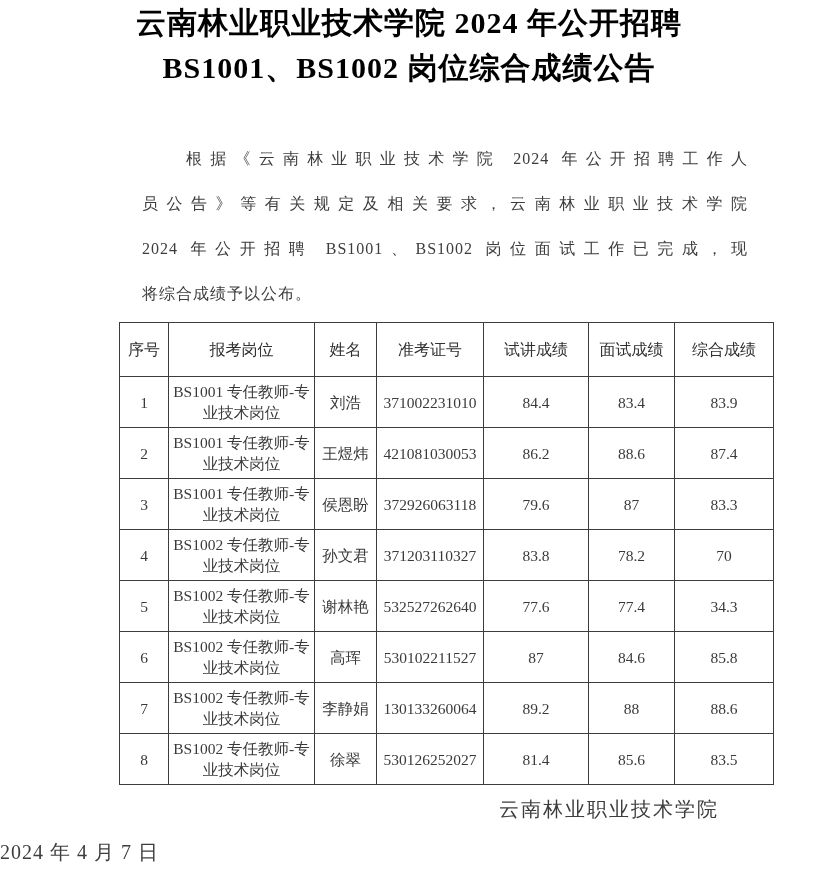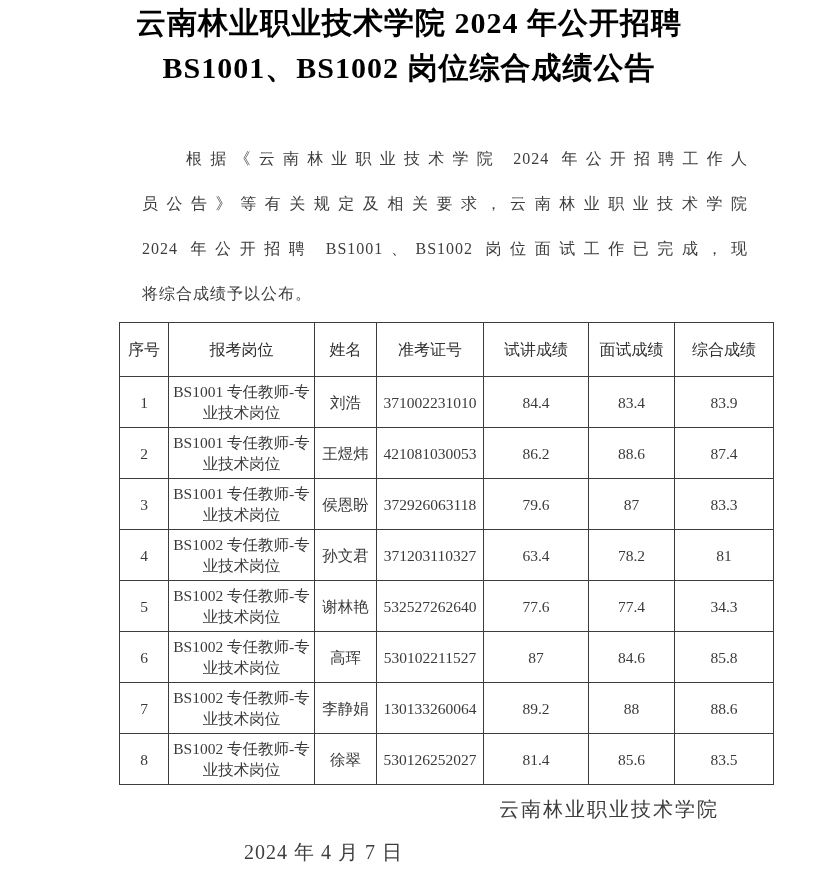--- a/index.html
+++ b/index.html
@@ -75,21 +75,21 @@
     padding-right: 99px;
     text-align: right;
     font-size: 20px;
     letter-spacing: 2px;
     color: #3d3d3d;
     line-height: 28px;
   }
   .doc-date {
     margin-top: 15px;
     padding-right: 171px;
-    text-align: center;
+    text-align: left;
     font-size: 20px;
     letter-spacing: 1px;
     color: #3d3d3d;
     line-height: 28px;
   }
 </style>
 </head>
 <body>
 
 <div class="page">
@@ -153,23 +153,23 @@
         <td>372926063118</td>
         <td>79.6</td>
         <td>87</td>
         <td>83.3</td>
       </tr>
       <tr>
         <td>4</td>
         <td>BS1002 专任教师-专业技术岗位</td>
         <td>孙文君</td>
         <td>371203110327</td>
-        <td>63.4</td>
+        <td>83.8</td>
         <td>78.2</td>
-        <td>81</td>
+        <td>70</td>
       </tr>
       <tr>
         <td>5</td>
         <td>BS1002 专任教师-专业技术岗位</td>
         <td>谢林艳</td>
         <td>532527262640</td>
         <td>77.6</td>
         <td>77.4</td>
         <td>34.3</td>
       </tr>

